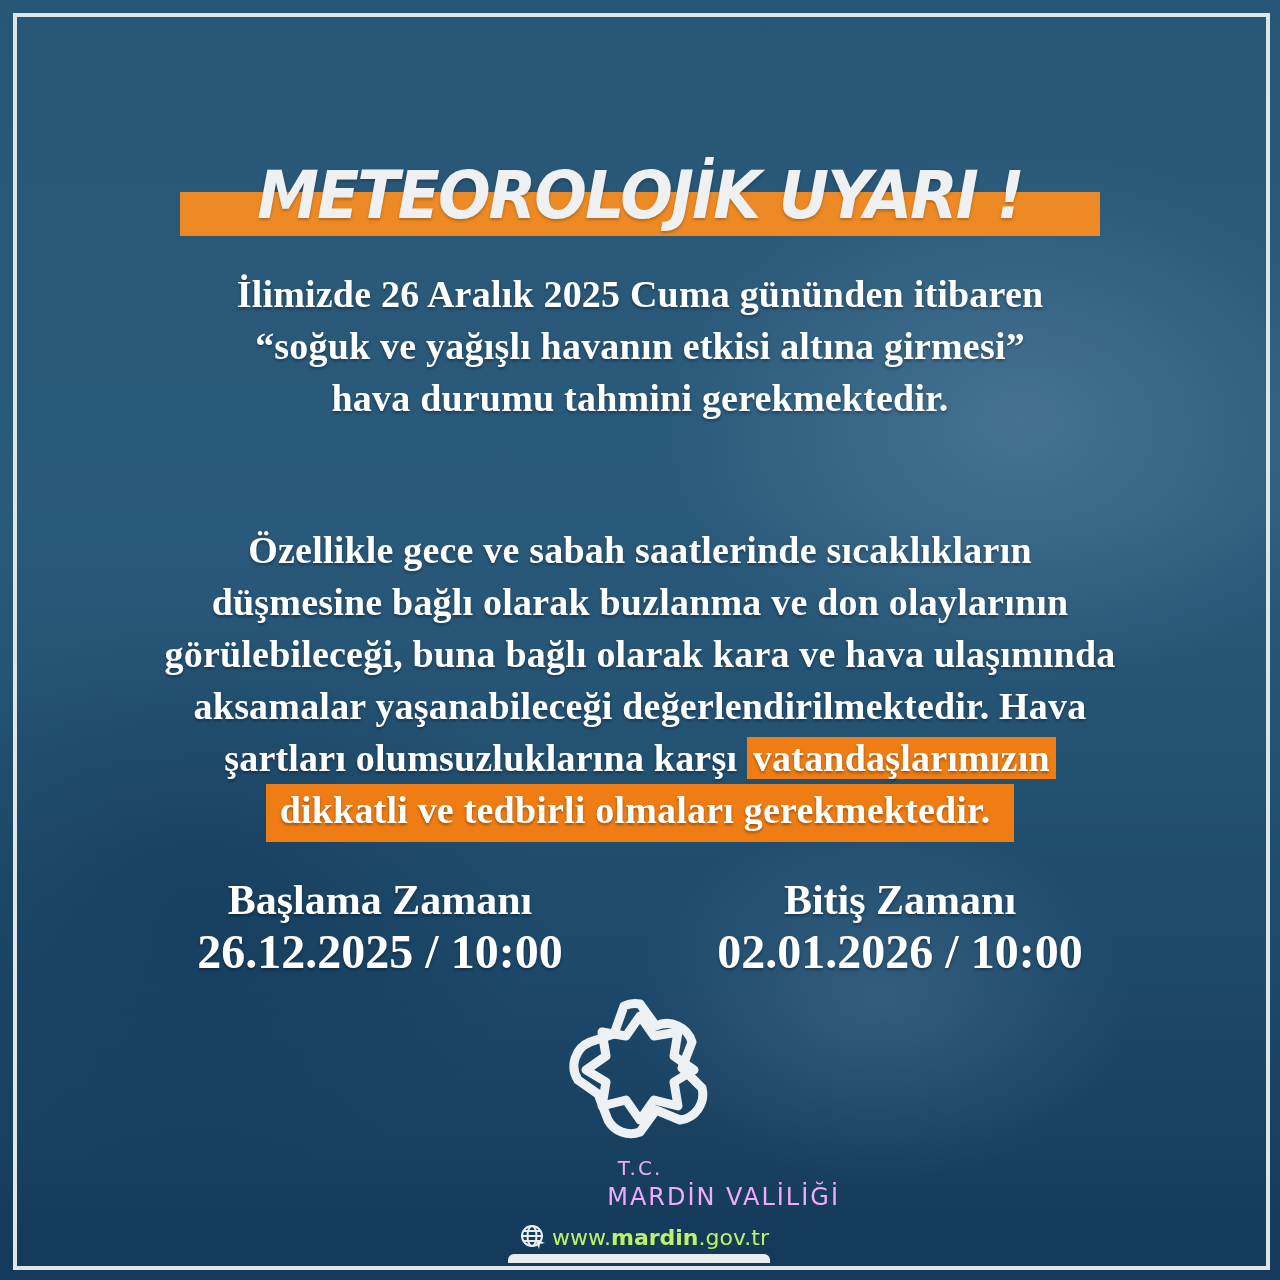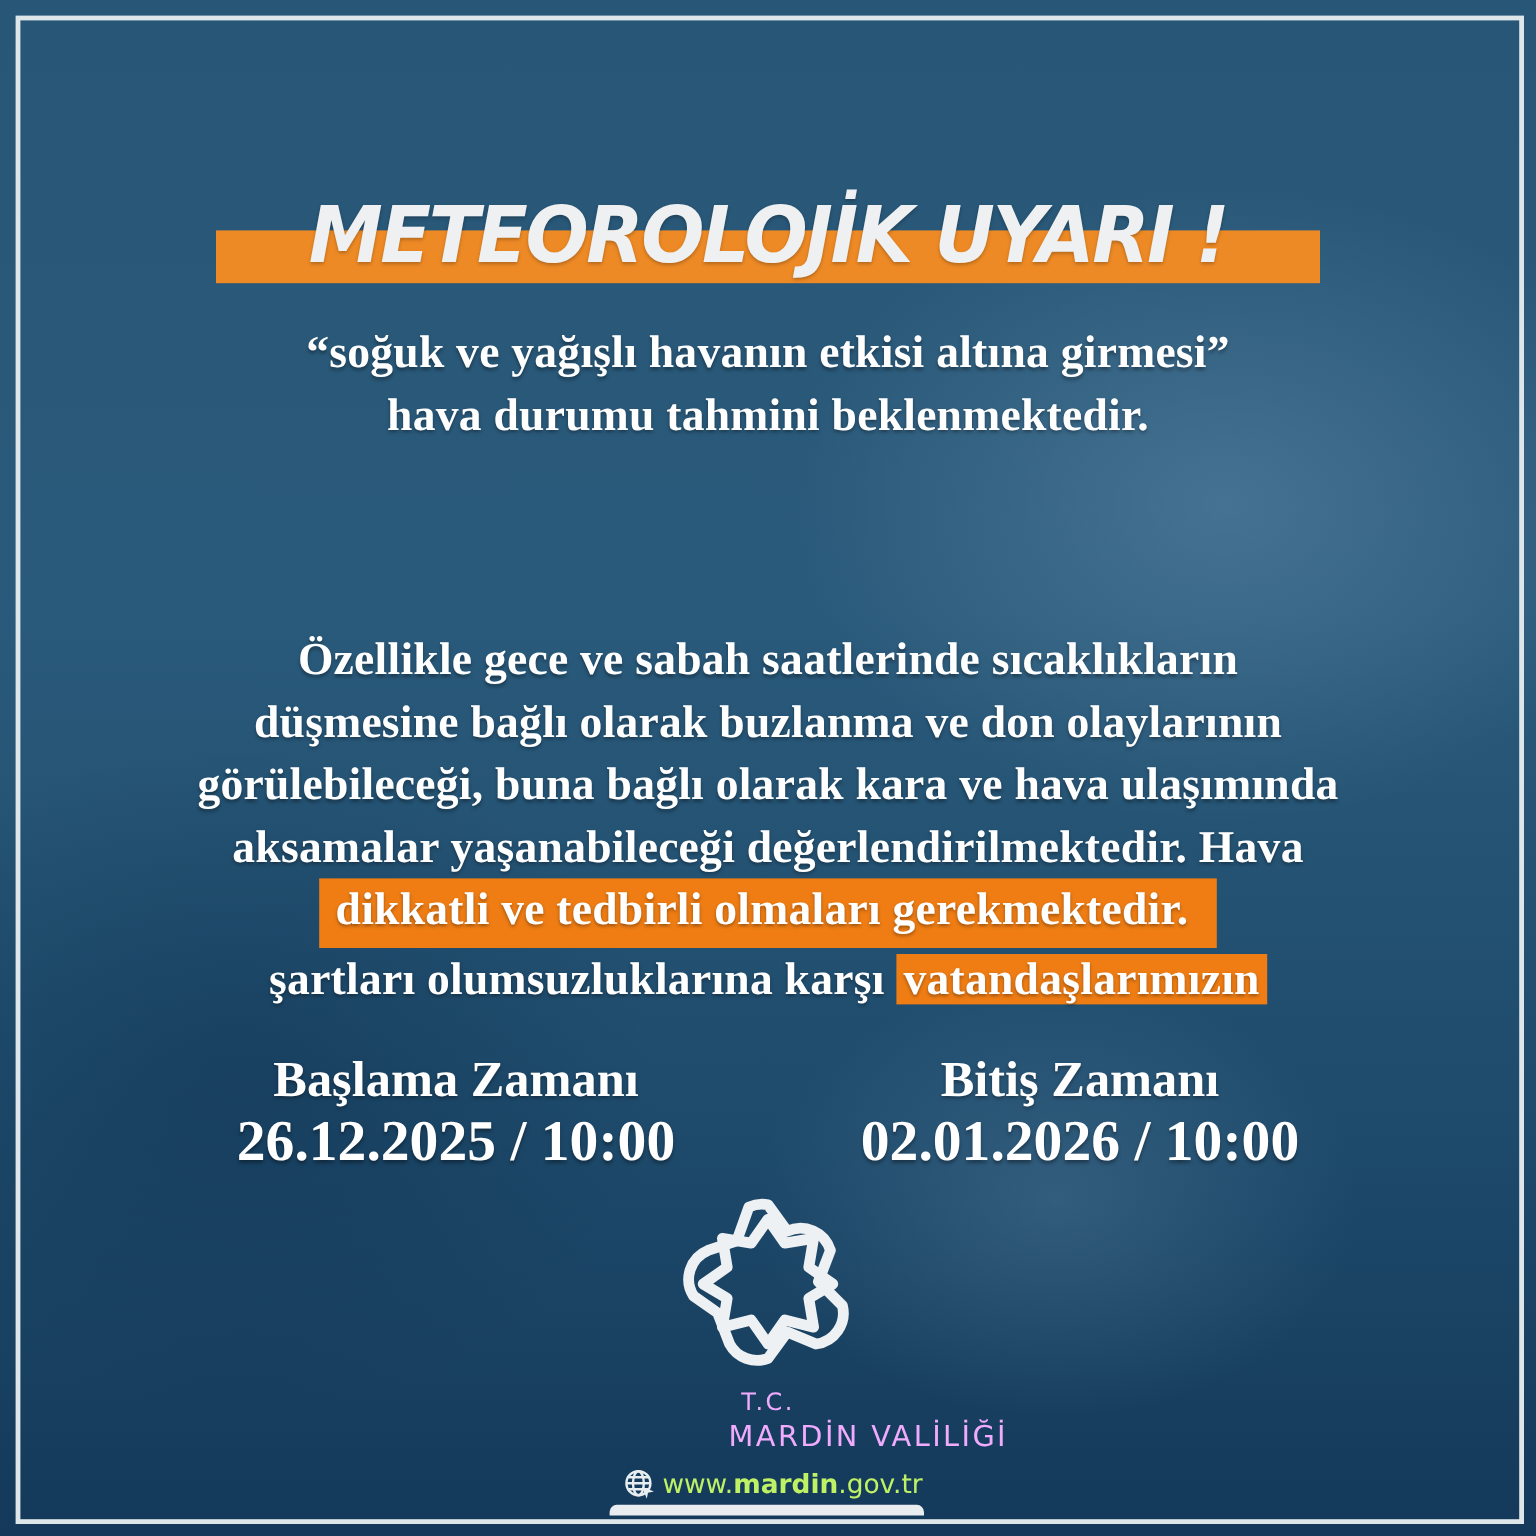--- a/index.html
+++ b/index.html
@@ -88,31 +88,32 @@
 <div class="bg"></div>
 <div class="frame"></div>
 <div class="url-tab"></div>
 
 <div class="title-wrap">
   <div class="title-bar"></div>
   <div class="title">METEOROLOJİK UYARI !</div>
 </div>
 
 <div class="para p1">
+  <span class="line">İlimizde 26 Aralık 2025 Cuma gününden itibaren</span>
   <span class="line">“soğuk ve yağışlı havanın etkisi altına girmesi”</span>
-  <span class="line">hava durumu tahmini beklenmektedir.</span>
+  <span class="line">hava durumu tahmini gerekmektedir.</span>
 </div>
 
 <div class="para p2">
   <span class="line">Özellikle gece ve sabah saatlerinde sıcaklıkların</span>
   <span class="line">düşmesine bağlı olarak buzlanma ve don olaylarının</span>
   <span class="line">görülebileceği, buna bağlı olarak kara ve hava ulaşımında</span>
   <span class="line">aksamalar yaşanabileceği değerlendirilmektedir. Hava</span>
+  <span class="line"><span>şartları olumsuzluklarına karşı </span><span class="hl">vatandaşlarımızın</span></span>
   <span class="line"><span class="hl-block">dikkatli ve tedbirli olmaları gerekmektedir.</span></span>
-  <span class="line"><span>şartları olumsuzluklarına karşı </span><span class="hl">vatandaşlarımızın</span></span>
 </div>
 
 <div class="times">
   <div class="time-col col-start">
     <span class="label">Başlama Zamanı</span>
     <span class="value">26.12.2025 / 10:00</span>
   </div>
   <div class="time-col col-end">
     <span class="label">Bitiş Zamanı</span>
     <span class="value">02.01.2026 / 10:00</span>

